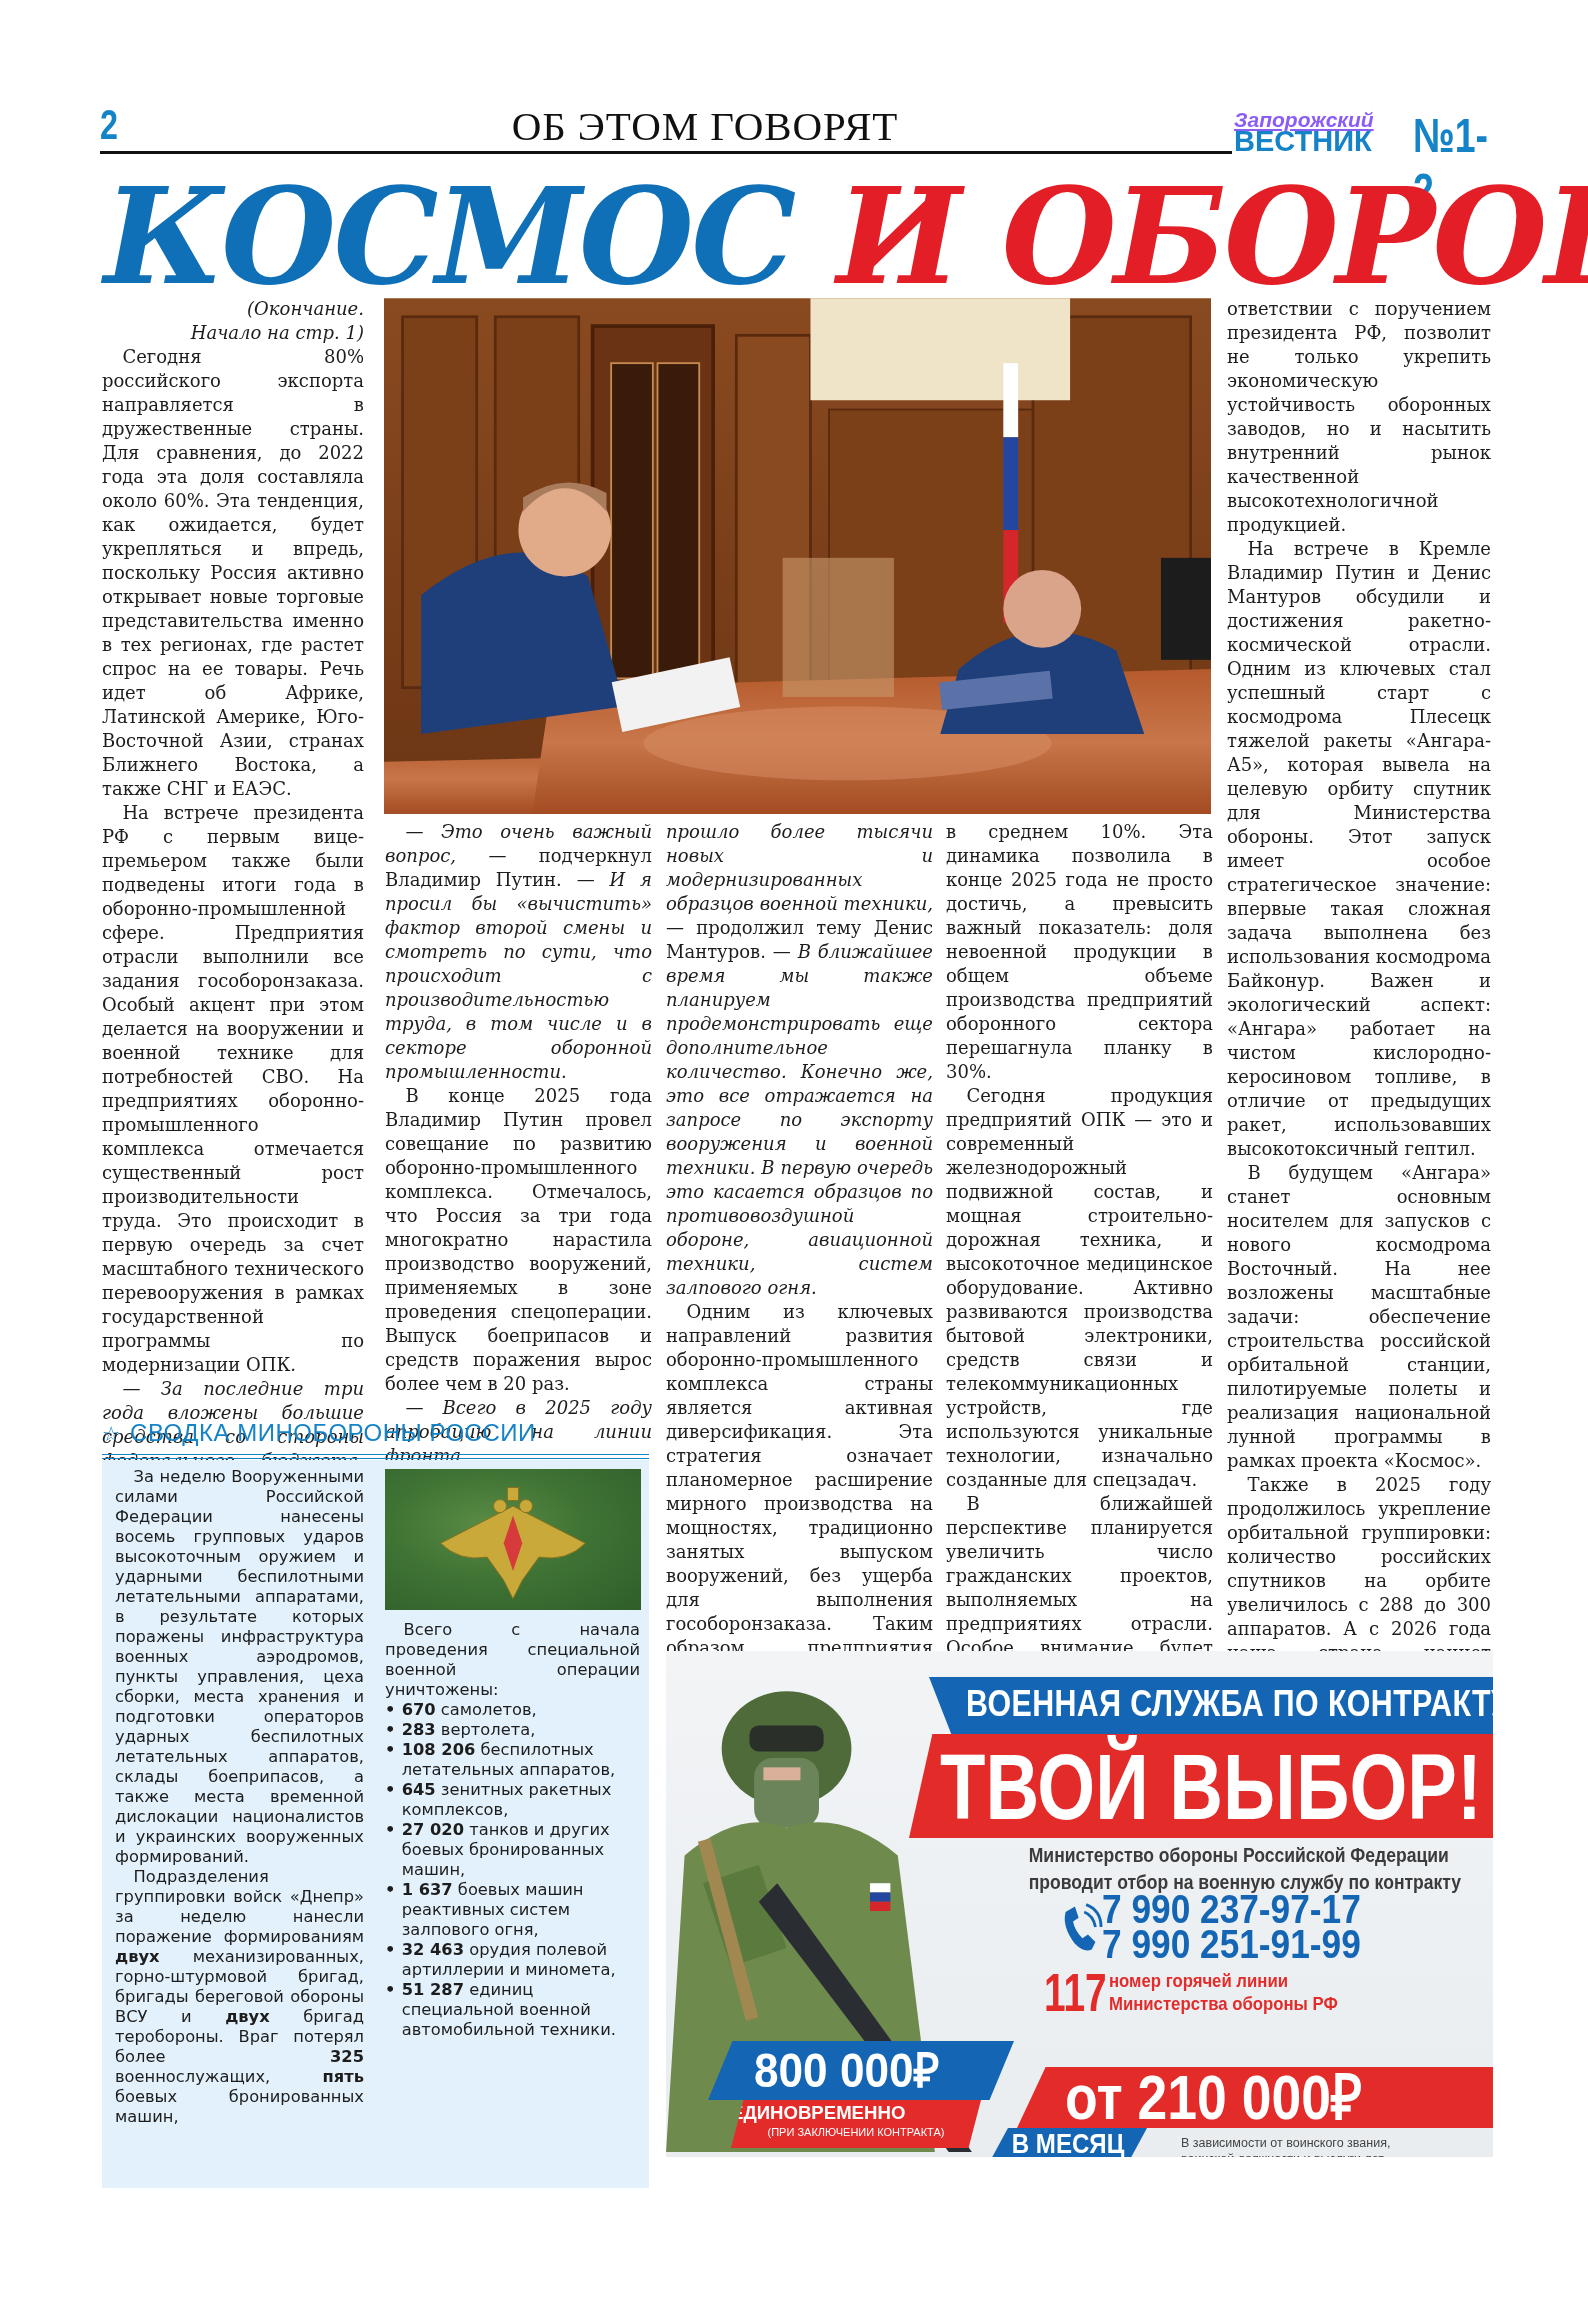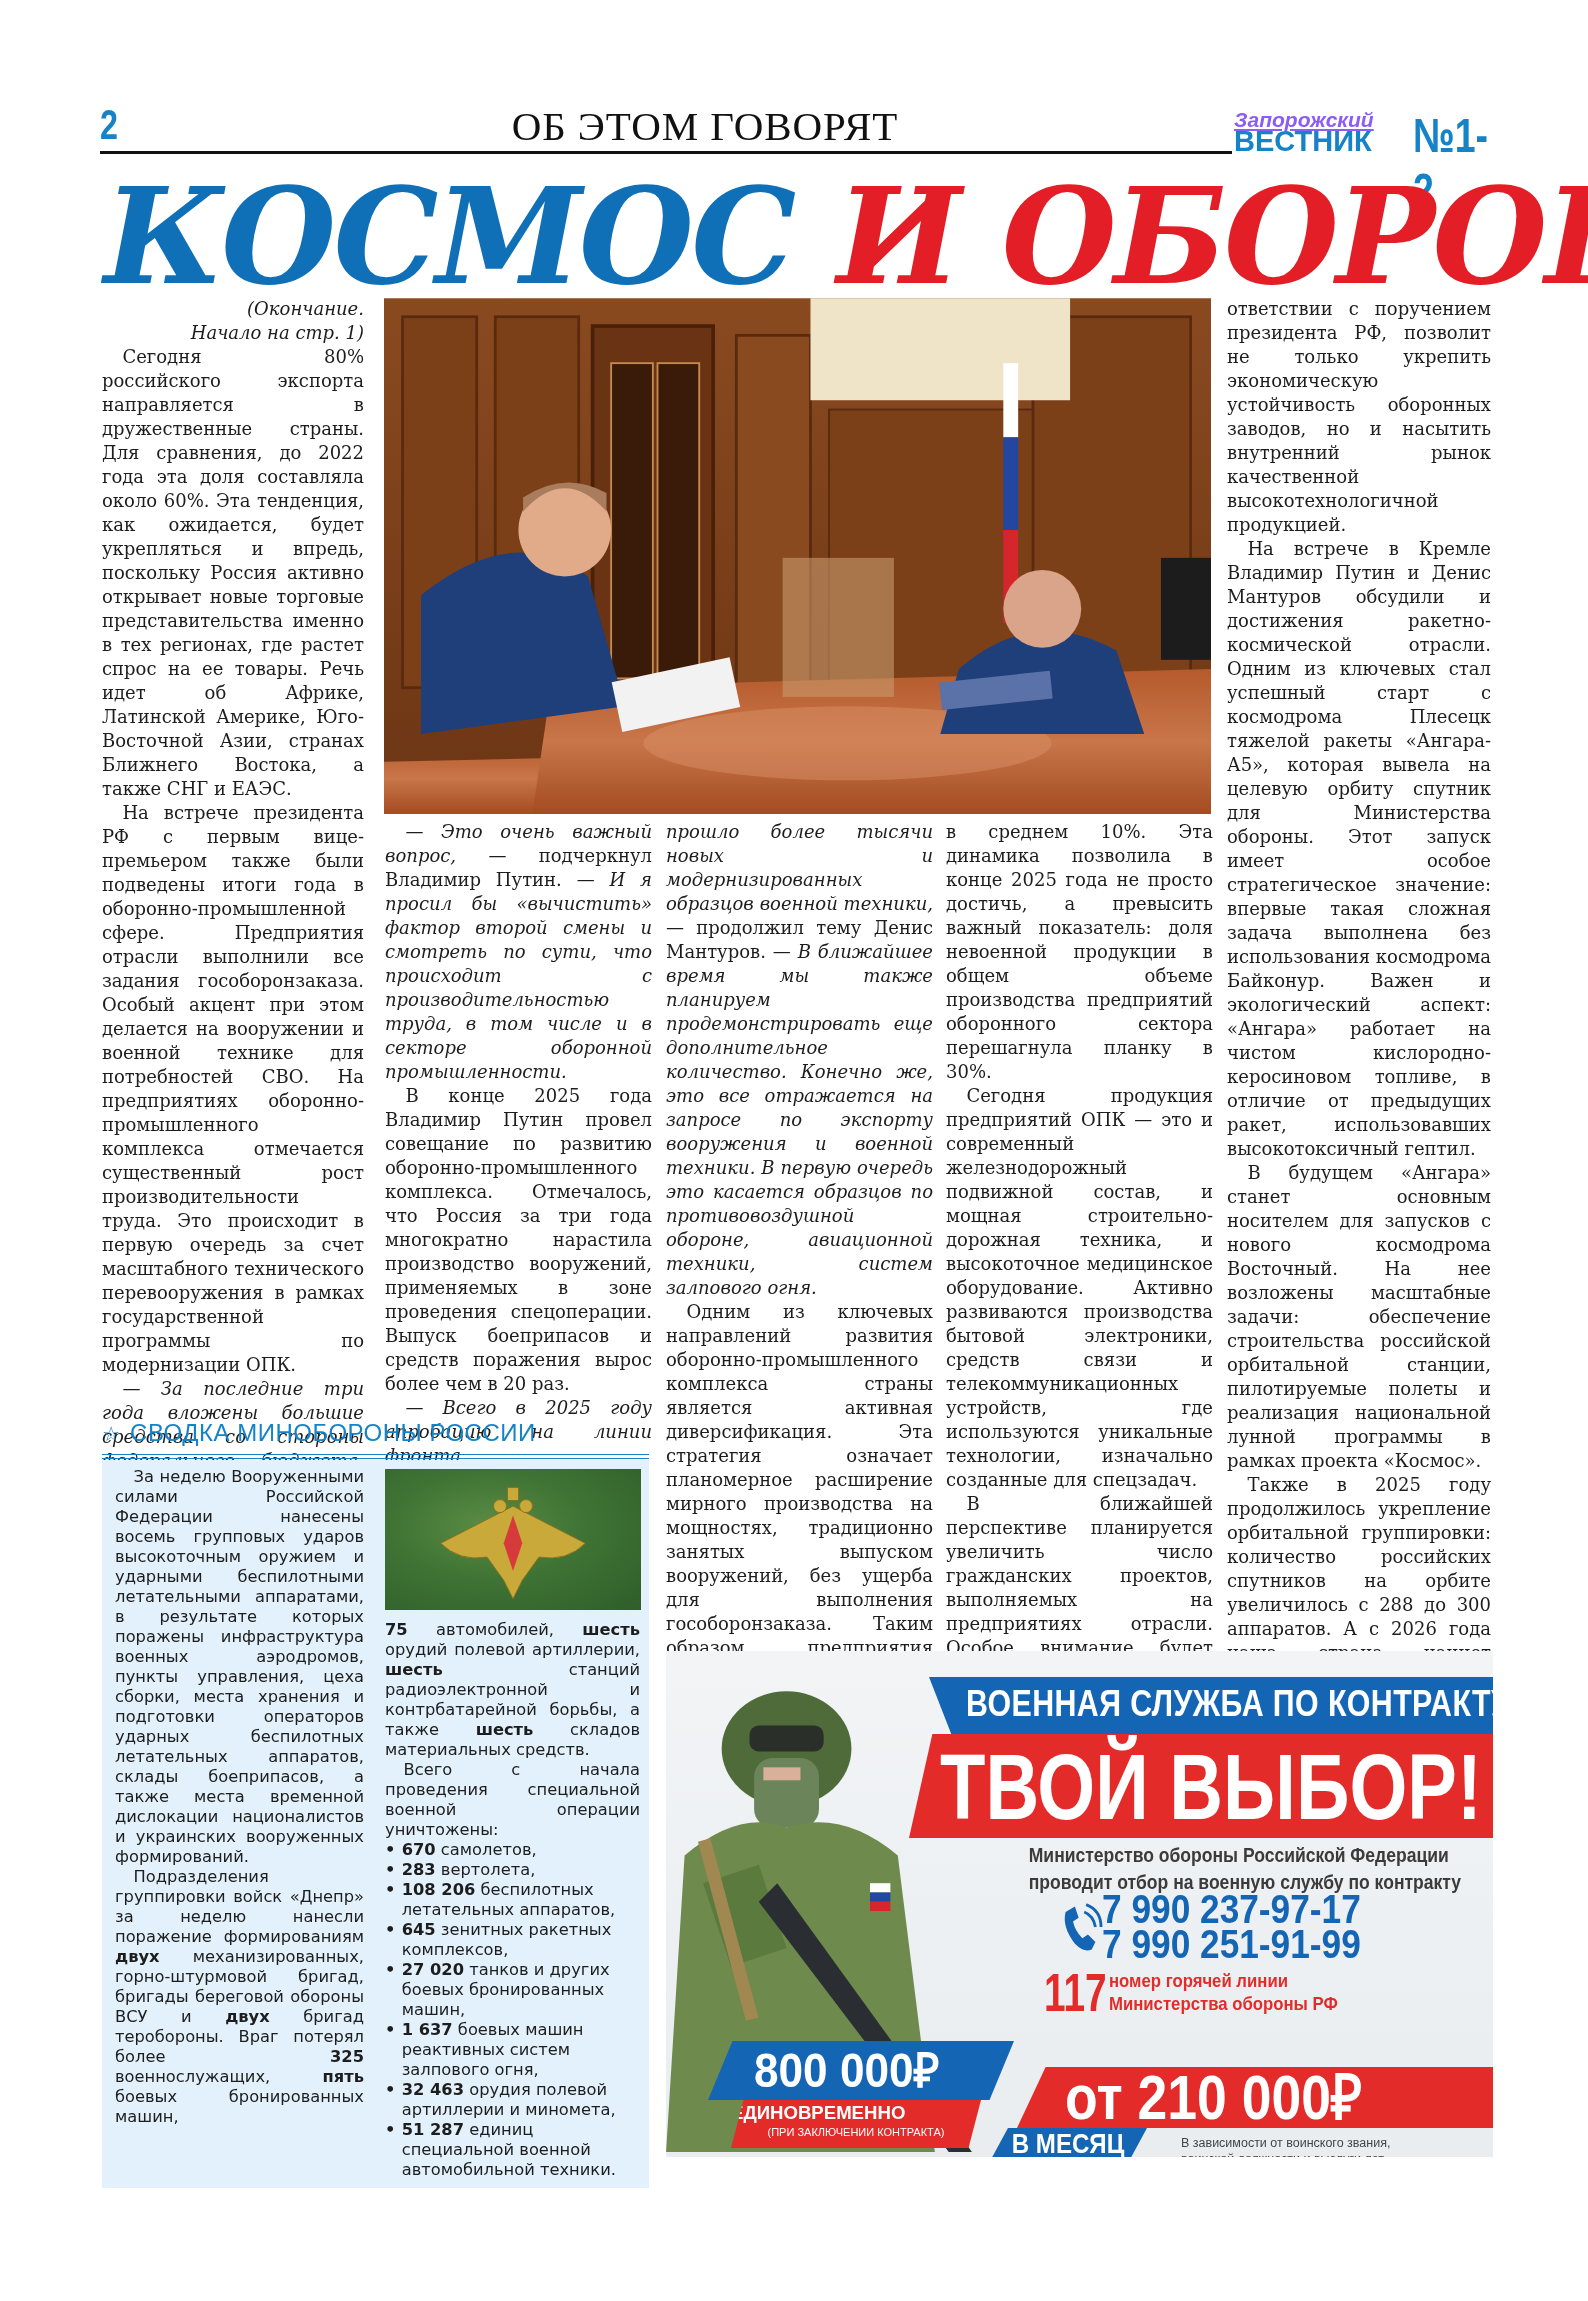--- a/index.html
+++ b/index.html
@@ -184,21 +184,20 @@
     <path d="M138,50 L128,80 L138,110 L148,80 Z" fill="#d63a3a"></path>
   </svg>
 </div>
 
 <div class="sum-col sum-col1">
   <p>За неделю Вооруженными силами Российской Федерации нанесены восемь групповых ударов высокоточным оружием и ударными беспилотными летательными аппаратами, в результате которых поражены инфраструктура военных аэродромов, пункты управления, цеха сборки, места хранения и подготовки операторов ударных беспилотных летательных аппаратов, склады боеприпасов, а также места временной дислокации националистов и украинских вооруженных формирований.</p>
   <p><span>Подразделения группировки войск «Днепр» за неделю нанесли поражение формированиям </span><b>двух</b><span> механизированных, горно-штурмовой бригад, бригады береговой обороны ВСУ и </span><b>двух</b><span> бригад теробороны. Враг потерял более </span><b>325</b><span> военнослужащих, </span><b>пять</b><span class="overflow-part"> боевых бронированных машин, </span></p>
 </div>
 
 <div class="sum-col sum-col2">
-  <p style="text-indent:0"><b>75</b><span> автомобилей, </span><b>шесть</b><span> орудий полевой артиллерии, </span><b>шесть</b><span> станций радиоэлектронной и контрбатарейной борьбы, а также </span><b>шесть</b><span> складов материальных средств.</span></p>
   <p>Всего с начала проведения специальной военной операции уничтожены:</p>
   <ul class="sum-list">
     <li><b>670</b><span> самолетов,</span></li>
     <li><b>283</b><span> вертолета,</span></li>
     <li><b>108 206</b><span> беспилотных летательных аппаратов,</span></li>
     <li><b>645</b><span> зенитных ракетных комплексов,</span></li>
     <li><b>27 020</b><span> танков и других боевых бронированных машин,</span></li>
     <li><b>1 637</b><span> боевых машин реактивных систем залпового огня,</span></li>
     <li><b>32 463</b><span> орудия полевой артиллерии и миномета,</span></li>
     <li><b>51 287</b><span> единиц специальной военной автомобильной техники.</span></li>

